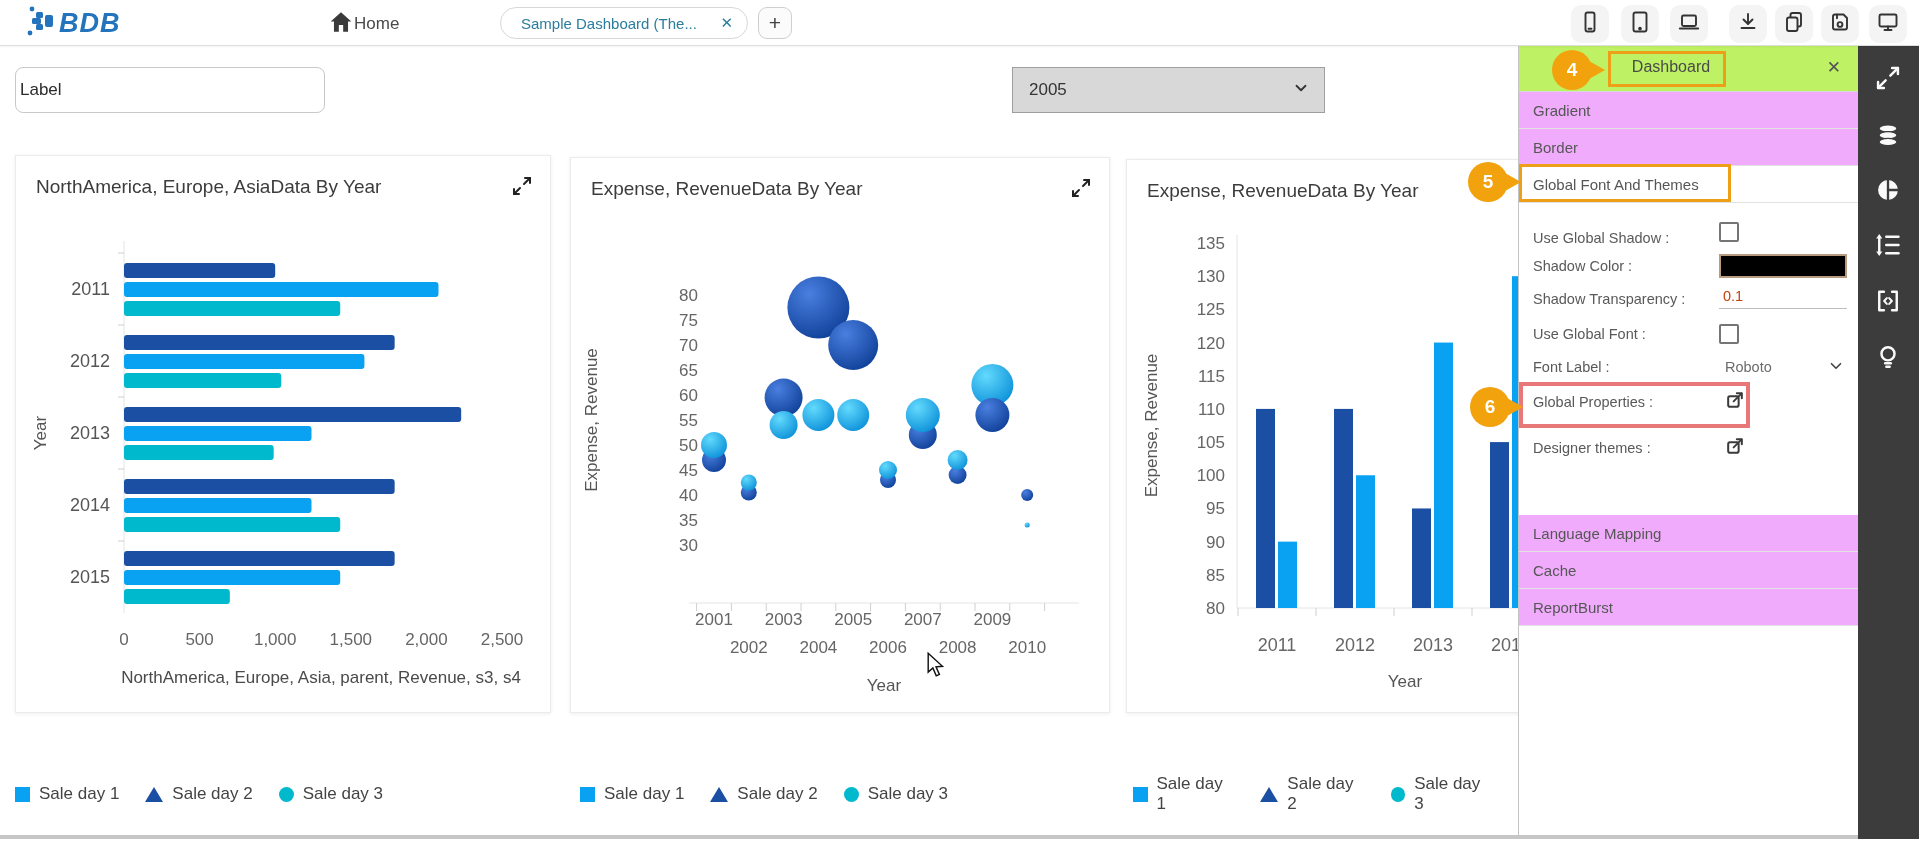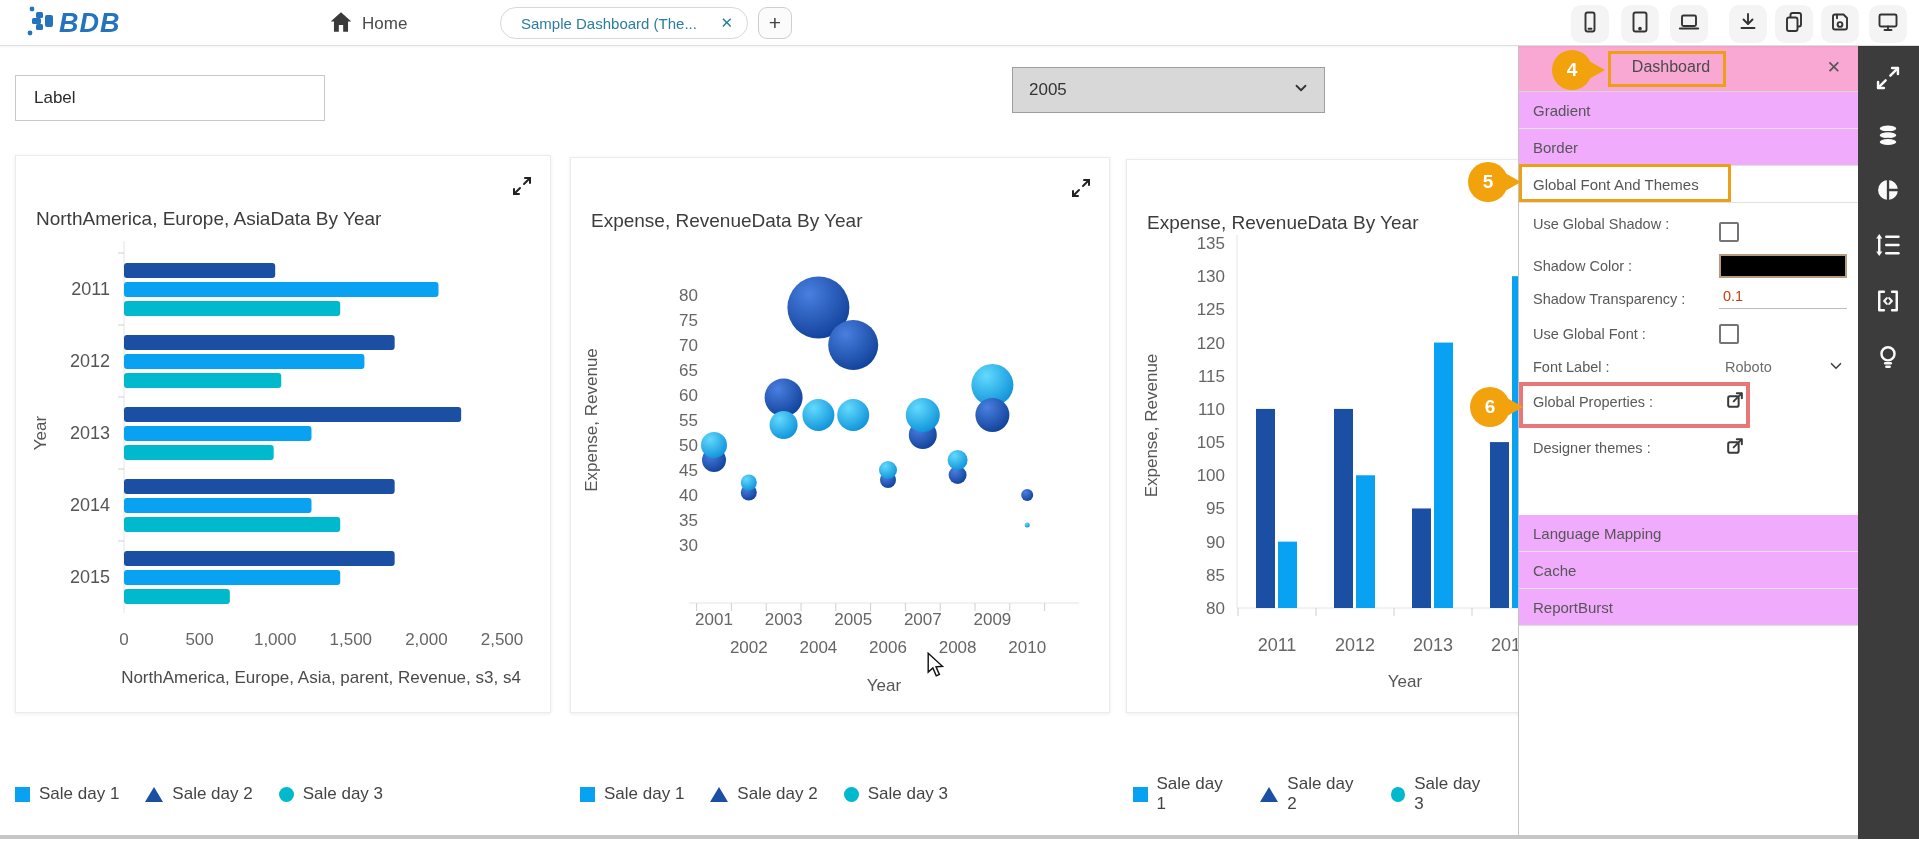--- a/index.html
+++ b/index.html
@@ -6,62 +6,62 @@
   html,body { width:1919px; height:841px; overflow:hidden; background:#fff;
     font-family:"Liberation Sans", sans-serif; }
   .app { position:relative; width:1919px; height:839px; background:#fff; overflow:hidden; }
 
   
   .header { position:absolute; left:0; top:0; width:1919px; height:46px; background:#fff;
     border-bottom:1px solid #ddd; box-shadow:0 1px 2px rgba(0,0,0,.05); z-index:20; }
   .logo { position:absolute; left:26px; top:5px; height:36px; display:flex; align-items:center; cursor:pointer; }
   .logo-glyph { display:inline-block; margin-right:3px; }
   .logo-text { font-size:27px; font-weight:800; color:#2373BD; letter-spacing:1px; font-style:italic; }
-  .home-wrap { position:absolute; left:328px; top:9px; display:flex; align-items:center; gap:8px; cursor:pointer; }
+  .home-wrap { position:absolute; left:328px; top:9px; display:flex; align-items:center; gap:0; cursor:pointer; }
   .home-label { font-size:17px; color:#4a4a4a; }
   .tab { position:absolute; left:500px; top:7px; width:248px; height:32px; border:1px solid #d8d8d8;
     border-radius:16px; display:flex; align-items:center; justify-content:space-between;
     padding:0 14px 0 20px; cursor:pointer; background:#fff; }
   .tab-title { font-size:15px; color:#2A7D9C; white-space:nowrap; overflow:hidden; }
   .tab-close { font-size:15px; color:#2A7D9C; margin-left:10px; cursor:pointer; }
   .newtab { position:absolute; left:758px; top:7px; width:34px; height:32px; border:1px solid #cfcfcf;
     border-radius:9px; background:#fbfbfb; font-size:21px; color:#444; display:flex;
     align-items:center; justify-content:center; cursor:pointer; }
   .hbtn { position:absolute; top:5px; width:38px; height:38px; background:#f4f4f4; border-radius:10px;
     display:flex; align-items:center; justify-content:center; cursor:pointer; }
   .hbtn svg { stroke:#333; fill:none; stroke-width:1.9; stroke-linecap:round; stroke-linejoin:round; }
 
   
   .canvas { position:absolute; left:0; top:46px; width:1518px; height:795px; background:#fff;
     overflow:hidden; z-index:1; }
   .label-box { position:absolute; left:15px; top:21px; width:310px; height:46px; border:1px solid #c9c9c9;
-    border-radius:0; font-size:17px; color:#2b2b2b; display:flex; align-items:center; padding-left:18px;
-    background:#fff;margin-top:8px; }
+    border-radius:8px; font-size:17px; color:#2b2b2b; display:flex; align-items:center; padding-left:4px;
+    background:#fff; }
   .year-select { position:absolute; left:1012px; top:21px; width:313px; height:46px; background:#d8d8d8;
     border:1px solid #9e9e9e; display:flex; align-items:center; justify-content:space-between;
     padding:0 14px 0 16px; font-size:17px; color:#333; cursor:pointer; }
   .card { position:absolute; background:#fff; border:1px solid #ebebeb; box-shadow:0 1px 4px rgba(0,0,0,.07); }
-  .card-title { position:absolute; left:20px; top:20px; font-size:19px; color:#3c3c3c; white-space:nowrap;margin-top:32px; }
+  .card-title { position:absolute; left:20px; top:20px; font-size:19px; color:#3c3c3c; white-space:nowrap; }
   .expand { position:absolute; right:16px; top:18px; width:24px; height:24px; cursor:pointer; }
   .expand svg { stroke:#222; fill:none; stroke-width:2; stroke-linecap:round; }
   .chart-svg { position:absolute; left:0; top:55px; }
 
   .legend { position:absolute; top:733px; display:flex; align-items:center; height:30px; }
   .lg-item { display:flex; align-items:center; margin-right:26px; cursor:pointer; }
   .lg-marker { width:15px; height:15px; display:inline-block; margin-right:9px; }
   .lg-marker.tri { width:0; height:0; background:none !important;
     border-left:9px solid transparent; border-right:9px solid transparent; border-bottom:15px solid #1B4FA3; }
   .lg-label { font-size:17px; color:#444; }
 
   .cursor { position:absolute; left:925px; top:606px; z-index:30; pointer-events:none; }
 
   
   .sidebar { position:absolute; left:1518px; top:46px; width:340px; height:795px; background:#fff;
     border-left:1px solid #c4c4c4; z-index:10; font-size:15px; color:#595959; }
-  .sb-head { position:absolute; left:0; top:0; width:340px; height:46px; background:#f9a8d4;
+  .sb-head { position:absolute; left:0; top:0; width:340px; height:46px; background:#bef264;
     border-bottom:1px solid #d8d8d8; }
   .sb-title { position:absolute; left:96px; top:12px; width:112px; text-align:center; font-size:16px; color:#4a4a4a; }
   .sb-close { position:absolute; right:18px; top:11px; font-size:17px; color:#555; cursor:pointer; }
   .sb-row { position:absolute; left:0; width:340px; height:37px; background:#f0abfc;
     border-bottom:1px solid #e2e2e2; display:flex; align-items:center; padding-left:14px; cursor:pointer;
     color:#565656; }
   .sb-row.white { background:#fff; }
   .set-label { position:absolute; left:14px; font-size:14.5px; color:#595959; }
   .checkbox { position:absolute; left:200px; width:20px; height:20px; border:2px solid #757575;
     border-radius:2px; background:#fff; cursor:pointer; }
@@ -400,21 +400,21 @@
   <div class="sidebar">
     <div class="sb-head">
       <div class="sb-title">Dashboard</div>
       <div class="sb-close">✕</div>
     </div>
 
     <div class="sb-row" style="top:46px">Gradient</div>
     <div class="sb-row white" style="top:120px">Global Font And Themes</div>
     <div class="sb-row" style="top:83px">Border</div>
 
-    <div class="set-label" style="top:170px">Use Global Shadow :</div>
+    <div class="set-label" style="top:184px">Use Global Shadow :</div>
     <div class="checkbox" style="top:176px"></div>
 
     <div class="set-label" style="top:212px">Shadow Color :</div>
     <div class="swatch" style="top: 208px; background: rgb(0, 0, 0);"></div>
 
     <div class="set-label" style="top:245px">Shadow Transparency :</div>
     <div class="ufield" style="top:242px">0.1</div>
 
     <div class="set-label" style="top:280px">Use Global Font :</div>
     <div class="checkbox" style="top:278px"></div>

